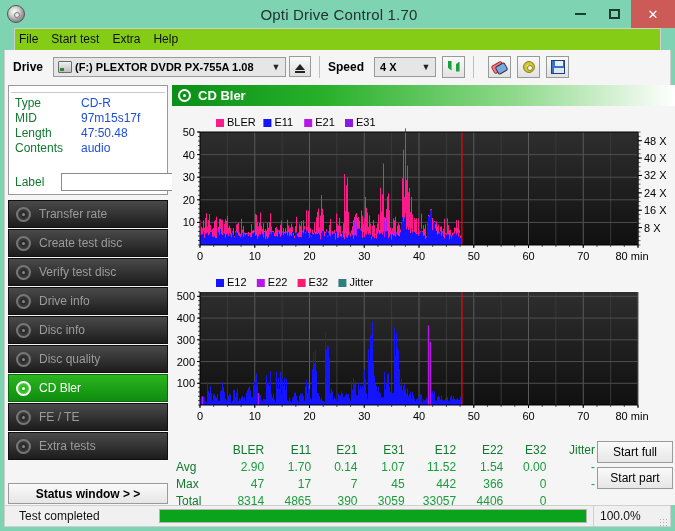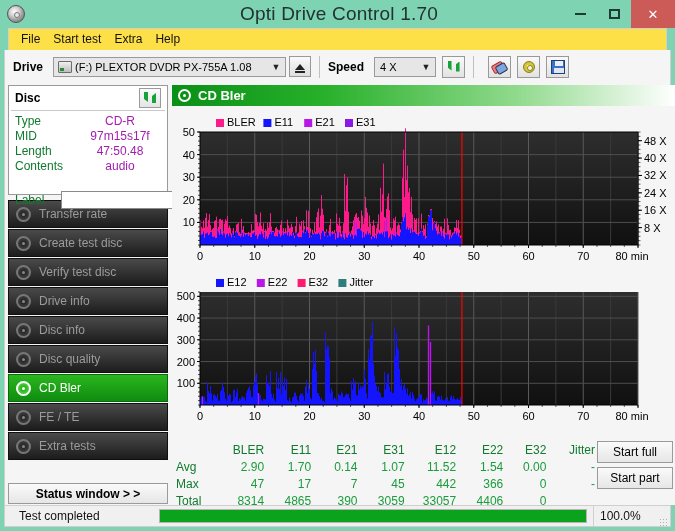--- a/index.html
+++ b/index.html
@@ -35,38 +35,38 @@
     box-sizing: border-box;
     position: relative;
   }
   .title-icon::after {
     content: ""; position: absolute; left: 6px; top: 6px;
     width: 4px; height: 4px; border-radius: 50%;
     background: #e8e8e8; border: 1px solid #777;
   }
   .title-text {
     position: absolute; left: 3px; right: 0; text-align: center;
-    font-size: 19px; color: #233; letter-spacing: .2px;
+    font-size: 15px; color: #233; letter-spacing: .2px;
   }
   .winbtns { margin-left: auto; display: flex; height: 28px; }
   .winbtn {
     width: 34px; height: 28px; display: flex;
     align-items: center; justify-content: center;
     color: #fff; font-size: 13px;
   }
   .winbtn.close { background: #cc5b57; width: 44px; }
   .min-glyph { width: 11px; height: 2px; background: #1d3a33; }
   .max-glyph { width: 11px; height: 10px; border: 2px solid #1d3a33; box-sizing: border-box; }
 
   
   .menubar {
     flex: 0 0 21px; height: 21px;
-    background: #fde047; border-top: 1px solid #cfcfcf;
-    display: flex; align-items: center; padding-left: 8px;
-    margin: 0 8px;
+    background: #84cc16; border-top: 1px solid #cfcfcf;
+    display: flex; align-items: center; 
+    margin: 0 14px;
     border-left: 1px solid #cfcfcf; border-right: 1px solid #cfcfcf;
   }
   .menuitem { padding: 2px 9px 3px 4px; color: #111; font-size: 12px; }
 
   
   .toolbar {
     flex: 0 0 33px; height: 33px; margin: 0 4px;
     background: #f5f5f5;
     border-left: 1px solid #cfcfcf; border-right: 1px solid #cfcfcf;
     display: flex; align-items: center; padding-left: 8px;
@@ -83,21 +83,21 @@
   .combo.speed { width: 62px; padding-left: 5px; }
   .drive-ico {
     width: 14px; height: 12px; margin: 0 3px 0 2px; position: relative;
     background: linear-gradient(#f0f0f0,#bdbdbd);
     border: 1px solid #6c6c6c; box-sizing: border-box; border-radius: 1px;
   }
   .drive-ico::after{
     content:""; position:absolute; left:1px; bottom:1px; width:4px; height:3px;
     background:#2d8a34;
   }
-  .combo-val { flex: 1; white-space: nowrap; overflow: hidden; }
+  .combo-val { flex: 1; white-space: nowrap; overflow: hidden; font-weight: bold; }
   .combo-arrow {
     width: 14px; text-align: center; font-size: 9px; color: #222;
   }
   .eject-btn {
     width: 22px; height: 21px; margin-left: 3px;
     background: linear-gradient(#fafafa,#dedede);
     border: 1px solid #999; box-sizing: border-box;
     display: flex; align-items: center; justify-content: center;
   }
   .eject-glyph { width: 0; height: 0; border-left: 5px solid transparent; border-right: 5px solid transparent; border-bottom: 6px solid #222; position: relative; }
@@ -160,21 +160,21 @@
   .disc-title { font-weight: bold; font-size: 12px; color: #000; }
   .disc-refresh {
     margin-left: auto; width: 22px; height: 20px;
     background: linear-gradient(#fbfbfb,#e4e4e4);
     border: 1px solid #9a9a9a; box-sizing:border-box;
     display:flex; align-items:center; justify-content:center;
   }
   .disc-sep { height:1px; background:#c9c9c9; margin: 3px -4px 3px -4px; }
   .disc-row { display:flex; font-size:12px; line-height:15px; }
   .disc-key { color:#107a2e; width: 66px; }
-  .disc-val { color:#a21caf; flex:1; text-align:center; padding-right:2px; }
+  .disc-val { color:#1d4ed8; flex:1; text-align:left; padding-right:2px; }
   .label-row { display:flex; align-items:center; margin-top:16px;gap:17px; }
   .label-key { color:#107a2e; font-size:12px; width:40px; }
   .label-input {
     flex:1; height:18px; background:#fff; border:1px solid #8a8a8a;
     box-sizing:border-box; margin-right:4px;
   }
   .disc-cd {
     width:22px; height:20px; background:linear-gradient(#fbfbfb,#e4e4e4);
     border:1px solid #9a9a9a; box-sizing:border-box;
     display:flex;align-items:center;justify-content:center;
@@ -330,26 +330,20 @@
     <div class="iconbtn">
         <span class="save-ico"></span>
       </div>
   </div>
 
   <div class="bodyrow">
 
     <div class="leftcol">
 
       <div class="disc-box">
-        <div class="disc-head">
-          <span class="disc-title">Disc</span>
-          <div class="disc-refresh">
-              <span class="refresh-ico"></span>
-            </div>
-        </div>
         <div class="disc-sep"></div>
         <div class="disc-row">
           <span class="disc-key">Type</span>
           <span class="disc-val">CD-R</span>
         </div>
         <div class="disc-row">
           <span class="disc-key">MID</span>
           <span class="disc-val">97m15s17f</span>
         </div>
         <div class="disc-row">

